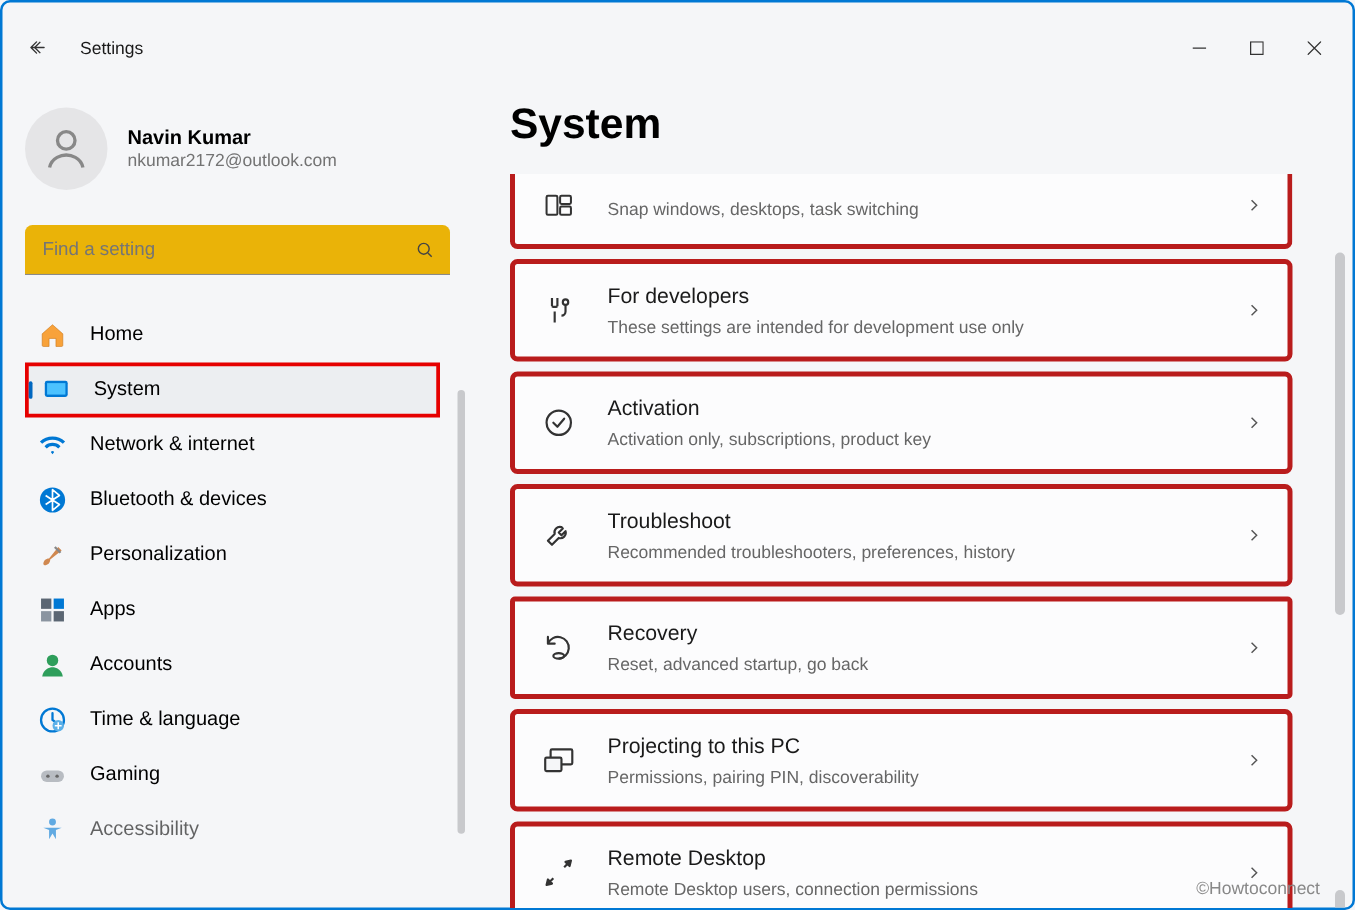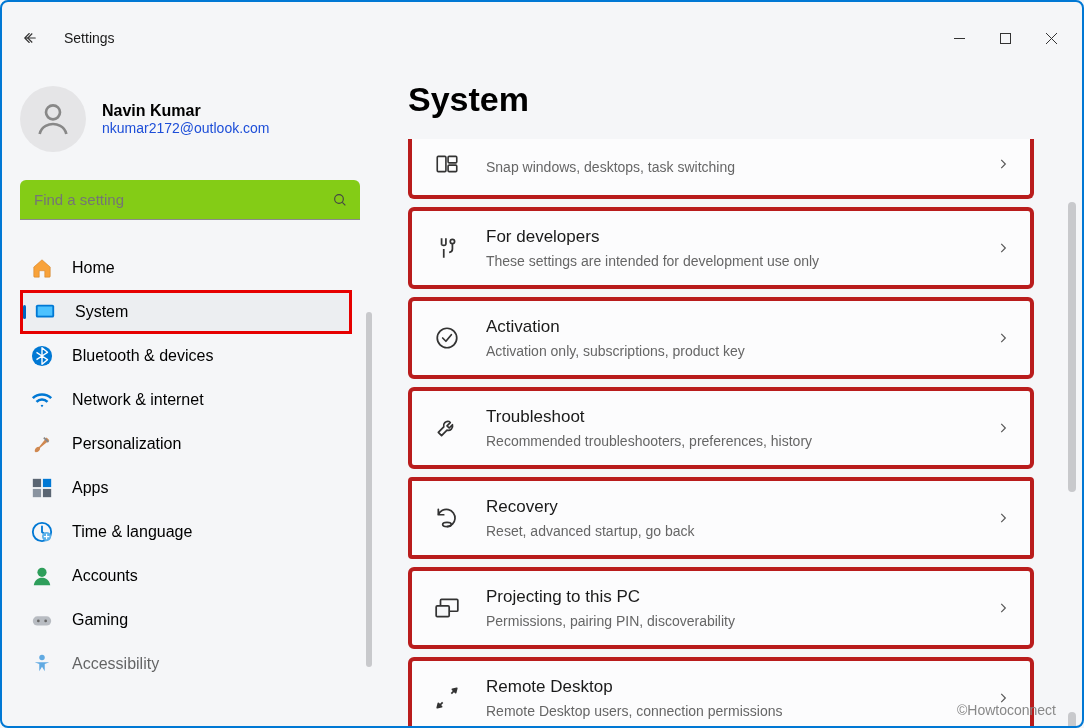--- a/index.html
+++ b/index.html
@@ -57,31 +57,31 @@
   gap: 16px;
   padding: 6px 0 20px 0;
 }
 .avatar {
   width: 66px; height: 66px;
   border-radius: 50%;
   background: #e5e5e7;
   display: flex; align-items: center; justify-content: center;
 }
 .user-name { font-size: 16px; font-weight: 600; }
-.user-email { font-size: 14px; color: #1d4ed8; }
+.user-email { font-size: 14px; color: #737373; }
 .search-wrap {
   position: relative;
   margin: 8px 0 26px 0;
 }
 .search-input {
   width: 100%;
   height: 40px;
   border: none;
   border-bottom: 1.5px solid #8a8a8a;
-  background: #84cc16;
+  background: #eab308;
   border-radius: 6px 6px 0 0;
   padding: 0 40px 0 14px;
   font-size: 15px;
   color: #555;
   outline: none;
 }
 .search-icon-pos {
   position: absolute;
   right: 12px; top: 50%;
   transform: translateY(-50%);
@@ -264,34 +264,34 @@
         <span class="nav-icon">
           <svg width="22" height="22" viewBox="0 0 24 24">
               <rect x="2" y="4" width="20" height="14" rx="2" fill="#0078d4"></rect>
               <rect x="4" y="6" width="16" height="10" fill="#4cc2ff"></rect>
             </svg>
         </span>
         <span>System</span>
       </div>
       <div class="nav-item">
         <span class="nav-icon">
+          <svg width="22" height="22" viewBox="0 0 24 24" fill="#0078d4">
+              <path d="M12 20l-1.5-2a2 2 0 013 0L12 20zM5 13a10 10 0 0114 0l-2 2a7 7 0 00-10 0l-2-2zM1 9a16 16 0 0122 0l-2 2a13 13 0 00-18 0L1 9z"></path>
+            </svg>
+        </span>
+        <span>Network &amp; internet</span>
+      </div>
+      <div class="nav-item">
+        <span class="nav-icon">
           <svg width="22" height="22" viewBox="0 0 24 24">
               <circle cx="12" cy="12" r="11" fill="#0078d4"></circle>
               <path d="M12 3v18l6-5-6-4 6-4-6-5zM6 8l6 4M6 16l6-4" stroke="#fff" stroke-width="1.5" fill="none" stroke-linejoin="round"></path>
             </svg>
         </span>
         <span>Bluetooth &amp; devices</span>
-      </div>
-      <div class="nav-item">
-        <span class="nav-icon">
-          <svg width="22" height="22" viewBox="0 0 24 24" fill="#0078d4">
-              <path d="M12 20l-1.5-2a2 2 0 013 0L12 20zM5 13a10 10 0 0114 0l-2 2a7 7 0 00-10 0l-2-2zM1 9a16 16 0 0122 0l-2 2a13 13 0 00-18 0L1 9z"></path>
-            </svg>
-        </span>
-        <span>Network &amp; internet</span>
       </div>
       <div class="nav-item">
         <span class="nav-icon">
           <svg width="22" height="22" viewBox="0 0 24 24">
               <path d="M4 20c0-3 2-5 5-5l8-10 3 3-10 8c0 3-2 5-5 5l-1-1z" fill="#d08850"></path>
               <path d="M14 5l5 5" stroke="#888" stroke-width="2"></path>
             </svg>
         </span>
         <span>Personalization</span>
       </div>
@@ -302,40 +302,40 @@
               <rect x="13" y="2" width="9" height="9" fill="#0078d4"></rect>
               <rect x="2" y="13" width="9" height="9" fill="#8a94a0"></rect>
               <rect x="13" y="13" width="9" height="9" fill="#5b6673"></rect>
             </svg>
         </span>
         <span>Apps</span>
       </div>
       <div class="nav-item">
         <span class="nav-icon">
           <svg width="22" height="22" viewBox="0 0 24 24">
+              <circle cx="12" cy="8" r="5" fill="#2e9e5b"></circle>
+              <path d="M3 22c1-6 6-8 9-8s8 2 9 8H3z" fill="#2e9e5b"></path>
+            </svg>
+        </span>
+        <span>Accounts</span>
+      </div>
+      <div class="nav-item">
+        <span class="nav-icon">
+          <svg width="22" height="22" viewBox="0 0 24 24">
               <circle cx="12" cy="12" r="10" fill="none" stroke="#0078d4" stroke-width="2"></circle>
               <path d="M12 6v6l4 3" stroke="#0078d4" stroke-width="2" fill="none" stroke-linecap="round"></path>
               <circle cx="17" cy="17" r="5" fill="#5bb0e8"></circle>
               <path d="M14 17h6M17 14v6" stroke="#fff" stroke-width="1.3"></path>
             </svg>
         </span>
         <span>Time &amp; language</span>
       </div>
       <div class="nav-item">
         <span class="nav-icon">
           <svg width="22" height="22" viewBox="0 0 24 24">
-              <circle cx="12" cy="8" r="5" fill="#2e9e5b"></circle>
-              <path d="M3 22c1-6 6-8 9-8s8 2 9 8H3z" fill="#2e9e5b"></path>
-            </svg>
-        </span>
-        <span>Accounts</span>
-      </div>
-      <div class="nav-item">
-        <span class="nav-icon">
-          <svg width="22" height="22" viewBox="0 0 24 24">
               <rect x="2" y="8" width="20" height="10" rx="5" fill="#b8bcc2"></rect>
               <circle cx="8" cy="13" r="1.5" fill="#666"></circle>
               <circle cx="16" cy="13" r="1.5" fill="#666"></circle>
             </svg>
         </span>
         <span>Gaming</span>
       </div>
       <div class="nav-item" style="opacity:.6">
         <span class="nav-icon">
           <svg width="22" height="22" viewBox="0 0 24 24">

